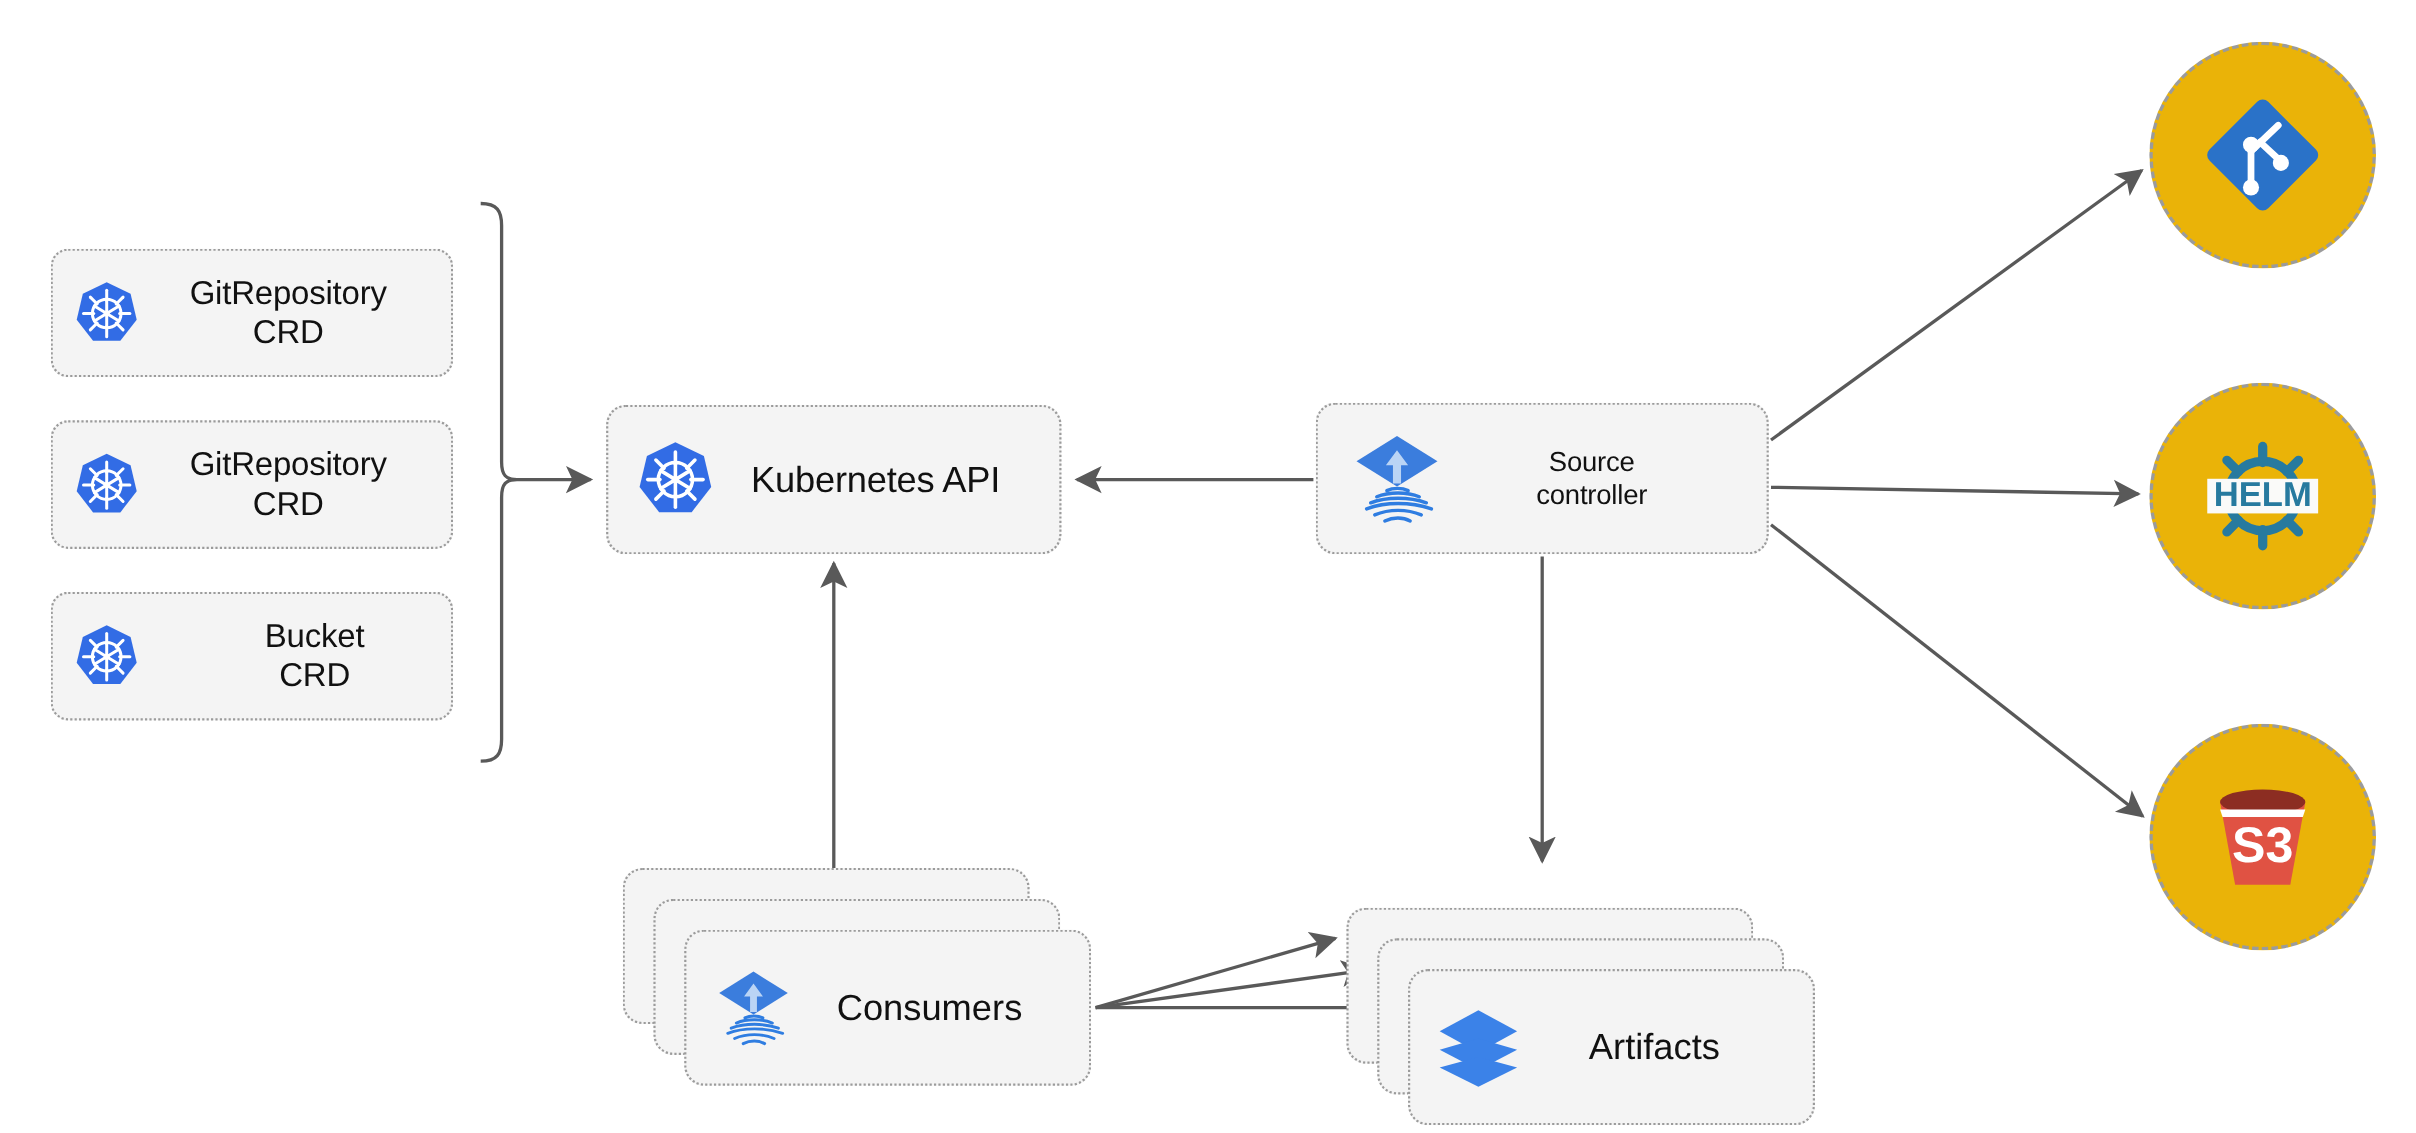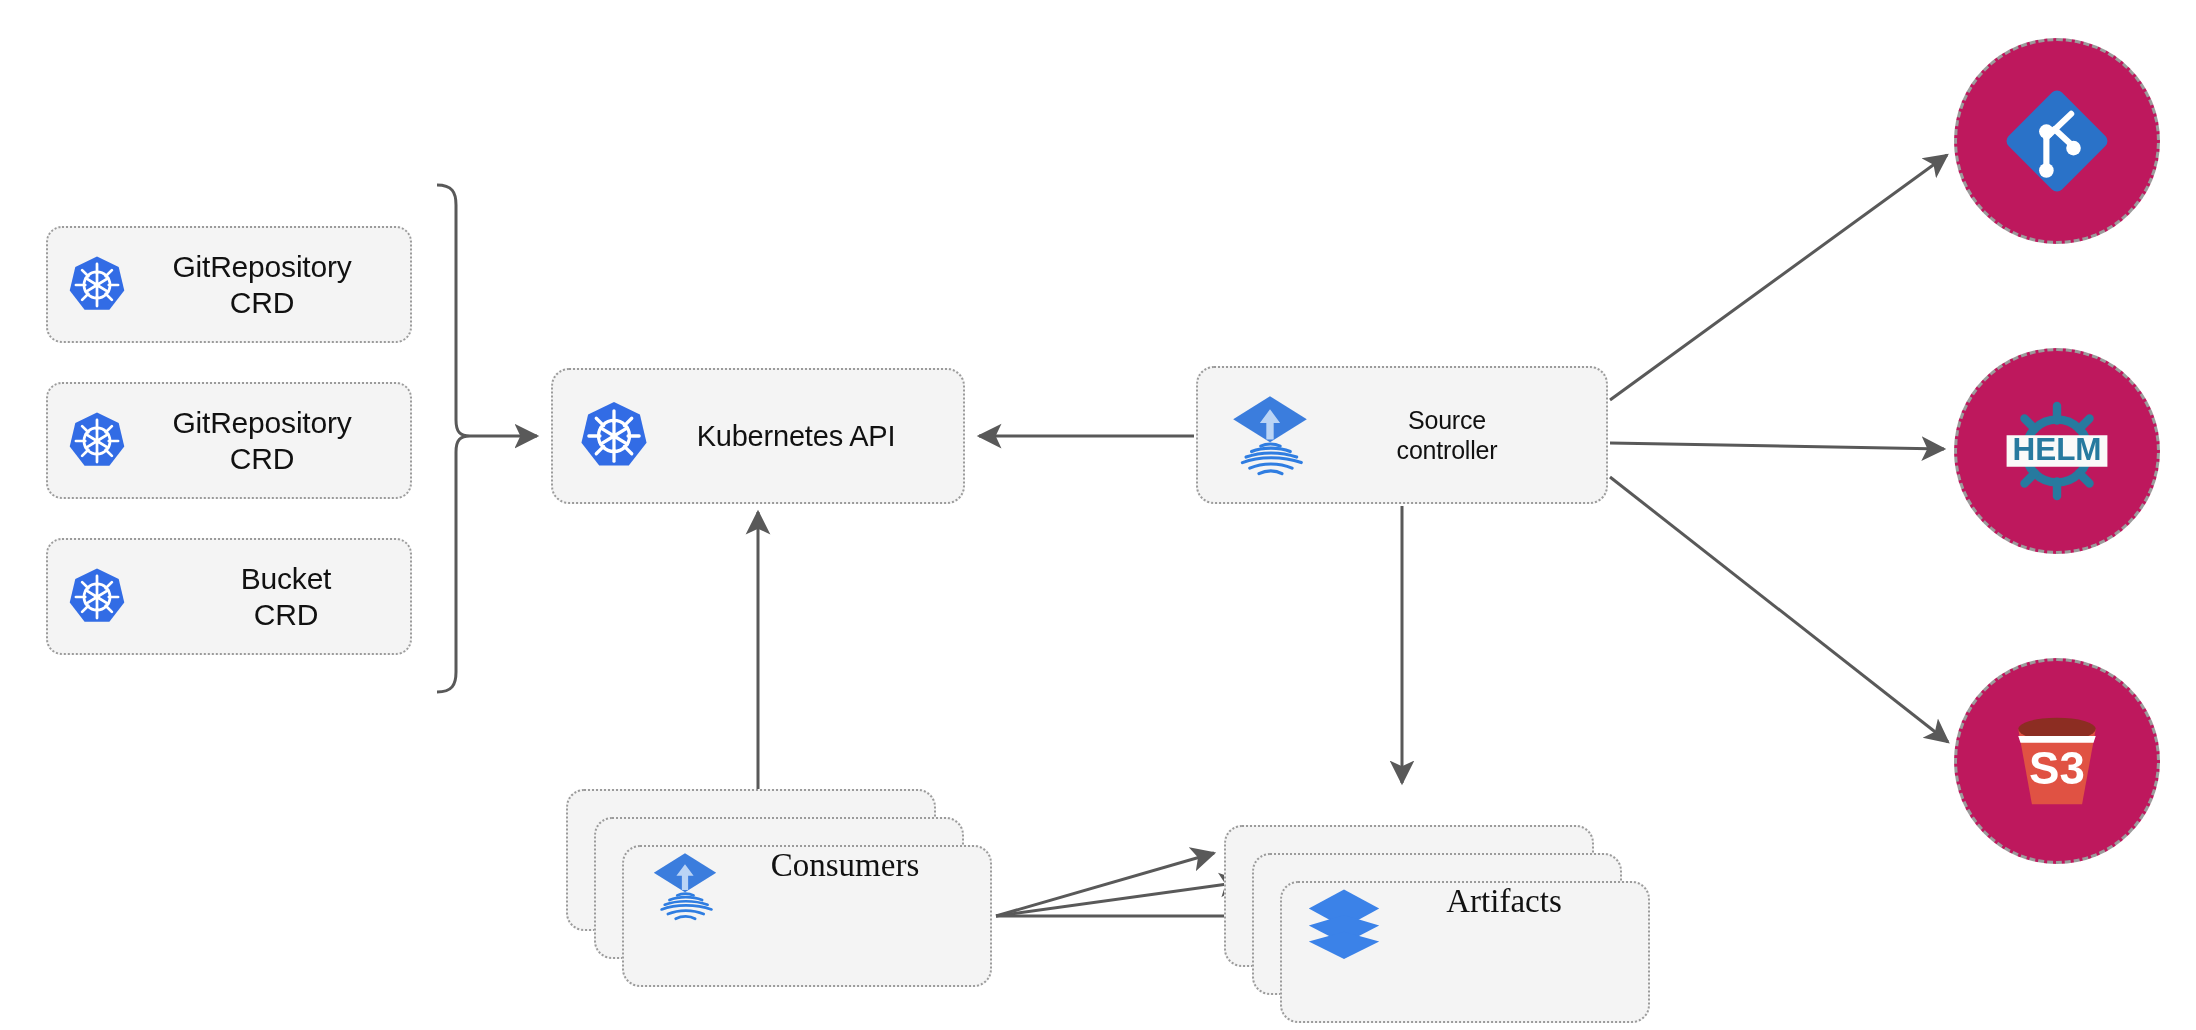--- a/index.html
+++ b/index.html
@@ -69,21 +69,21 @@
   #crd-2 { top: 538px; gap: 48px; }
 
   
   #k8s-api {
     left: 551px;
     top: 368px;
     width: 414px;
     height: 136px;
     padding: 0 22px 0 24px;
   }
-  #k8s-api .label { font-size: 29px; }
+  #k8s-api .label { font-size: 33px; }
 
   
   #source-controller {
     left: 1196px;
     top: 366px;
     width: 412px;
     height: 138px;
     padding: 0 28px 0 26px;
   }
   #source-controller .label { font-size: 25px; }
@@ -98,23 +98,22 @@
     box-sizing: border-box;
     background: #f4f4f4;
     border: 2px dotted #9b9b9b;
     border-radius: 18px;
   }
   .stack .card.back1 { left: 0px;  top: 0px;  }
   .stack .card.back2 { left: 28px; top: 28px; }
   .stack .card.front {
     left: 56px; top: 56px;
     display: flex;
-    align-items: flex-start;
+    align-items: center;
     padding: 0 24px 0 22px;
-    font-family: Liberation Serif, serif;
   }
   .stack .card.front .label {
     flex: 1 1 auto;
     text-align: center;
     font-size: 33px;
     color: #111111;
   }
 
   #consumers-stack { left: 566px; top: 789px; width: 426px; height: 198px; }
   #consumers-stack .card { width: 370px; height: 142px; }
@@ -122,21 +121,21 @@
   #artifacts-stack { left: 1224px; top: 825px; width: 426px; height: 198px; }
   #artifacts-stack .card { width: 370px; height: 142px; }
 
   
   .circle-node {
     position: absolute;
     box-sizing: border-box;
     width: 206px;
     height: 206px;
     border-radius: 50%;
-    background: #be185d;
+    background: #eab308;
     border: 3px dashed #9b9b9b;
     display: flex;
     align-items: center;
     justify-content: center;
     z-index: 5;
   }
   #circle-git  { left: 1954px; top: 38px;  }
   #circle-helm { left: 1954px; top: 348px; }
   #circle-s3   { left: 1954px; top: 658px; }
 

